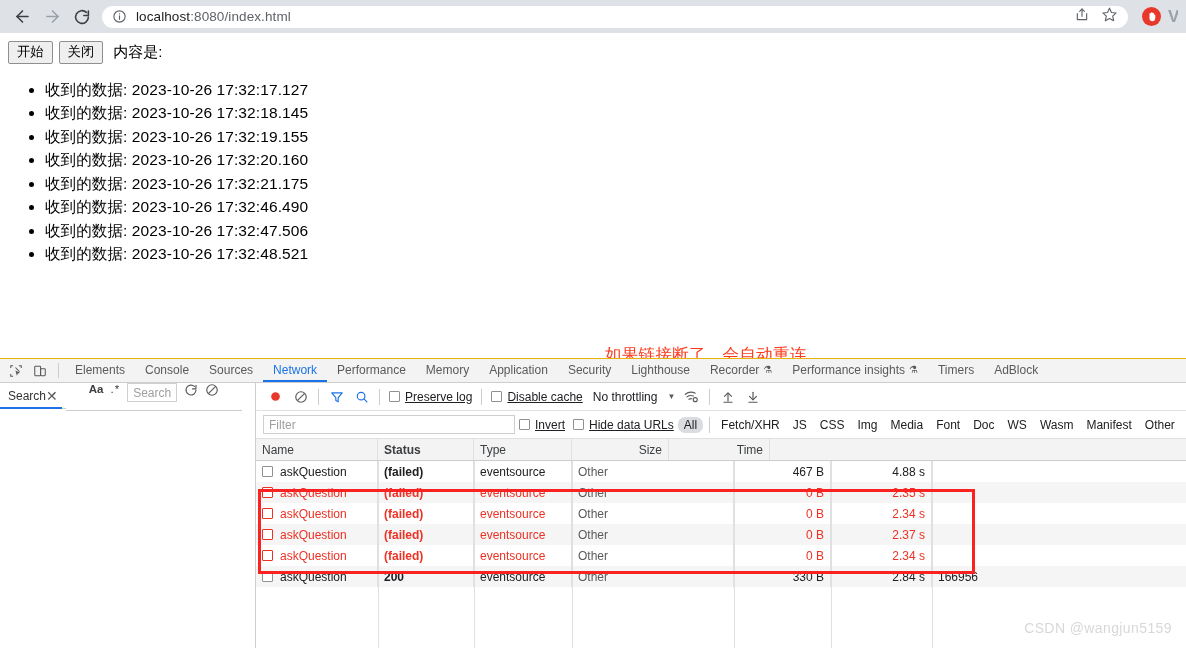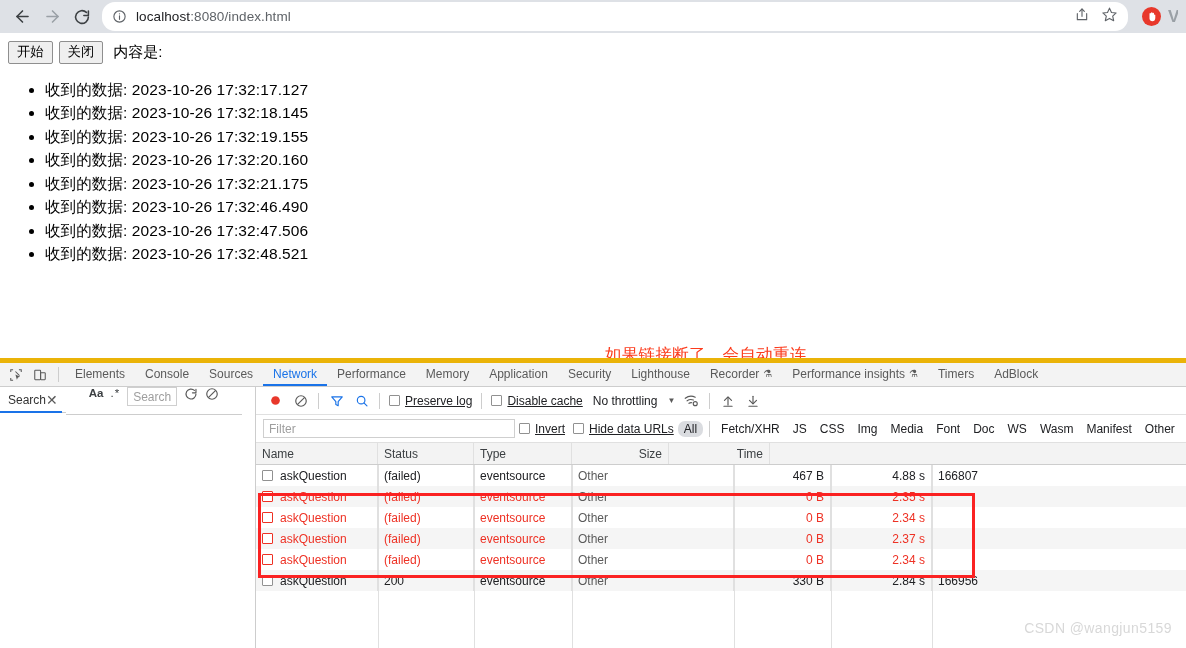--- a/index.html
+++ b/index.html
@@ -18,21 +18,21 @@
     display:flex; align-items:center; padding:0 8px; gap:2px;
     position:relative;
   }
   .nav-btn{
     width:28px; height:28px; border-radius:50%;
     display:flex; align-items:center; justify-content:center;
     color:#3c4043; flex:none;
   }
   .nav-btn svg{ display:block; }
   .omnibox{
-    flex:1; height:29px; background:#fff; border-radius:13px;
+    flex:1; height:22px; background:#fff; border-radius:13px;
     display:flex; align-items:center; padding:0 10px; margin:0 6px 0 4px;
     min-width:0;
   }
   .omnibox .info-ico{ flex:none; margin-right:9px; color:#5f6368; display:flex; }
   .url-text{
     font-size:13.5px; color:#202124; white-space:nowrap;
     overflow:hidden; text-overflow:ellipsis; letter-spacing:.1px;
   }
   .url-text .dim{ color:#5f6368; }
   .omnibox-actions{ margin-left:auto; display:flex; align-items:center; gap:11px; flex:none; color:#5f6368; }
@@ -60,21 +60,21 @@
     font-size:15.5px; color:#000; line-height:1.52; letter-spacing:.1px;
   }
   .red-note{
     position:absolute; left:605px; top:311px;
     color:#fc3b1c; font-size:16.5px; letter-spacing:.3px; white-space:nowrap;
   }
 
   
   .devtools{
     position:absolute; top:358px; left:0; right:0; bottom:0;
-    background:#fff; border-top:5px solid #eab308;
+    background:#fff; border-top:1px solid #eab308;
     display:flex; flex-direction:column;
   }
   .dt-tabbar{
     height:24px; background:#f3f3f3; border-bottom:1px solid #cdcdcd;
     display:flex; align-items:stretch; padding-left:4px; flex:none;
   }
   .dt-icon-btn{
     width:24px; display:flex; align-items:center; justify-content:center;
     color:#5a5a5a;
   }
@@ -146,21 +146,21 @@
   .tr{ display:flex; height:21px; align-items:center; flex:none; }
   .thead{ background:#f3f3f3; border-bottom:1px solid #cdcdcd; height:22px; }
   .th, .td{
     font-size:12px; color:#202124; padding:0 6px;
     overflow:hidden; white-space:nowrap; text-overflow:ellipsis;
     border-right:1px solid #e0e0e0; height:100%;
     display:flex; align-items:center;
   }
   .th{ color:#3c4043; }
   .c-name{ width:122px; flex:none; }
-  .c-status{ width:96px; flex:none; }
+  .c-status{ width:96px; flex:none;font-weight:bold; }
   .c-type{ width:98px; flex:none; }
   .c-init{ width:162px; flex:none; }
   .c-size{ width:97px; flex:none; justify-content:flex-end; }
   .c-time{ width:101px; flex:none; justify-content:flex-end; }
   .c-conn{ flex:1; border-right:none; }
   .row-alt{ background:#f5f5f5; }
   .td.name-cell{ gap:7px; }
   .row-err .td{ color:#ee3124; }
   .row-err .td.c-init{ color:#5a5a5a; }
   .row-err .cbx{ border-color:#ee3124; }
@@ -449,21 +449,20 @@
         <div class="tr">
           <div class="td c-name name-cell">
               <span class="cbx"></span>
               <span>askQuestion</span>
             </div>
           <div class="td c-status">(failed)</div>
           <div class="td c-type">eventsource</div>
           <div class="td c-init">Other</div>
           <div class="td c-size">467 B</div>
           <div class="td c-time">4.88 s</div>
-          <div class="td c-conn">166807</div>
         </div>
 
         <div class="tr row-alt row-err">
           <div class="td c-name name-cell">
               <span class="cbx"></span>
               <span>askQuestion</span>
             </div>
           <div class="td c-status">(failed)</div>
           <div class="td c-type">eventsource</div>
           <div class="td c-init">Other</div>

